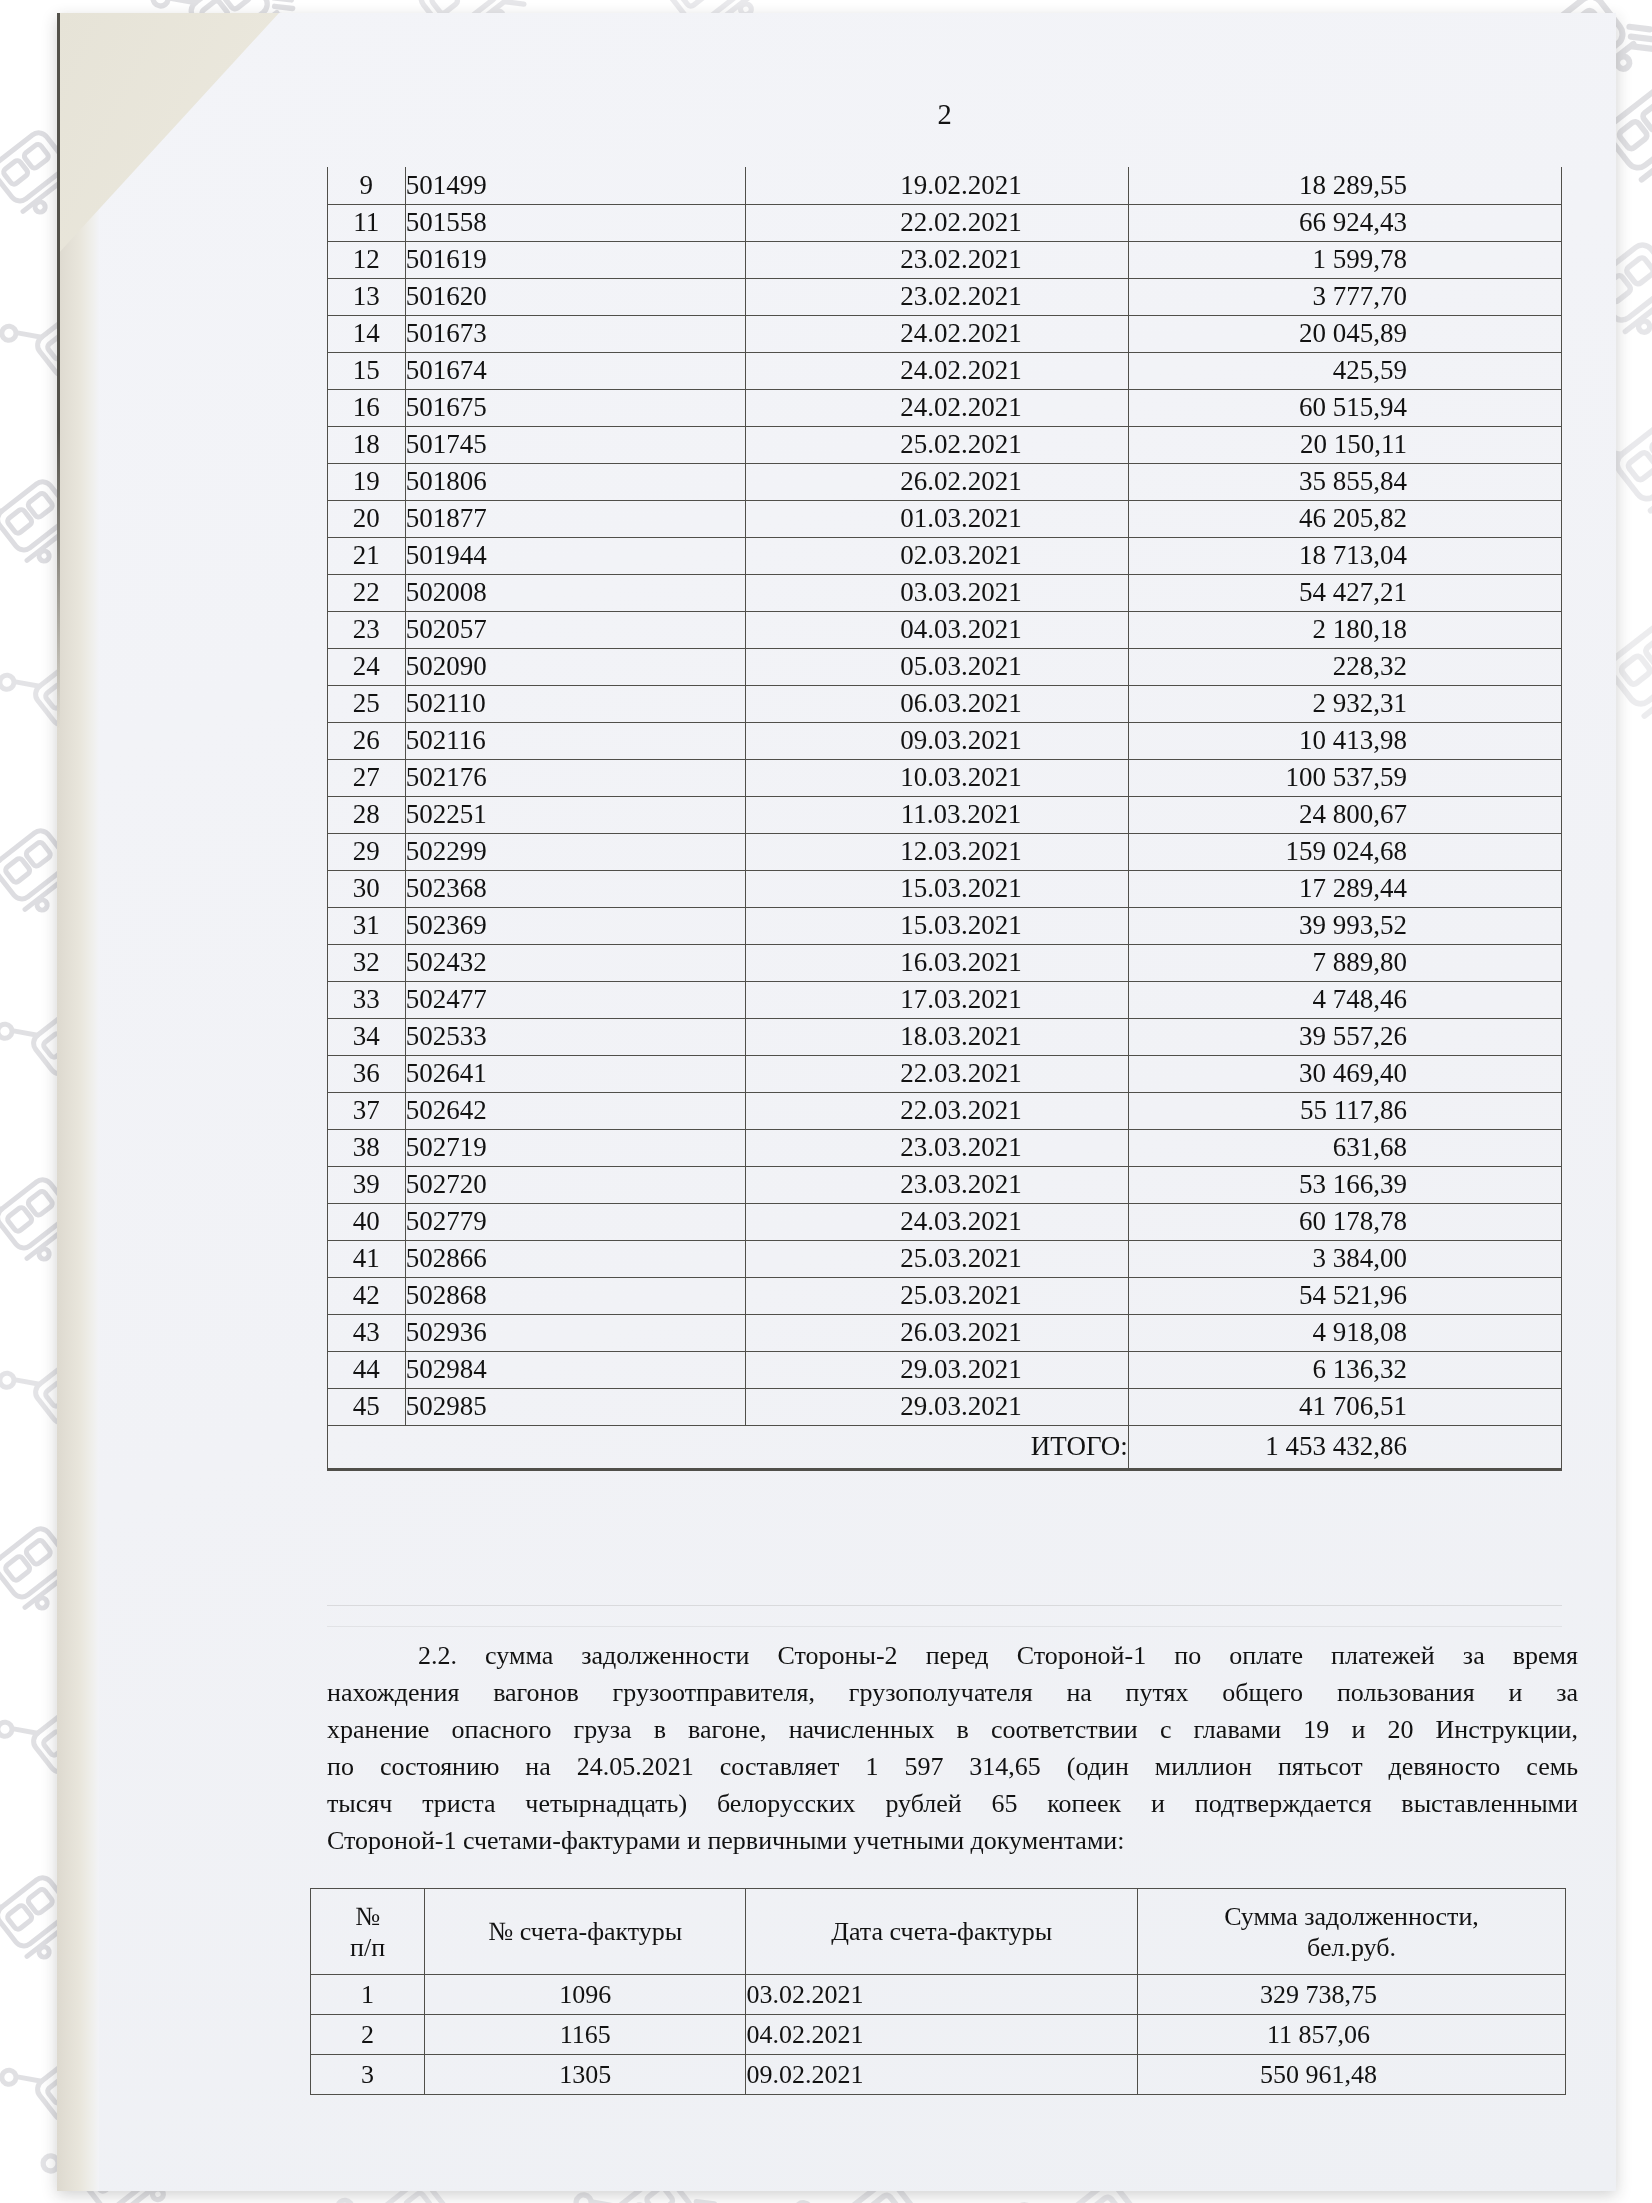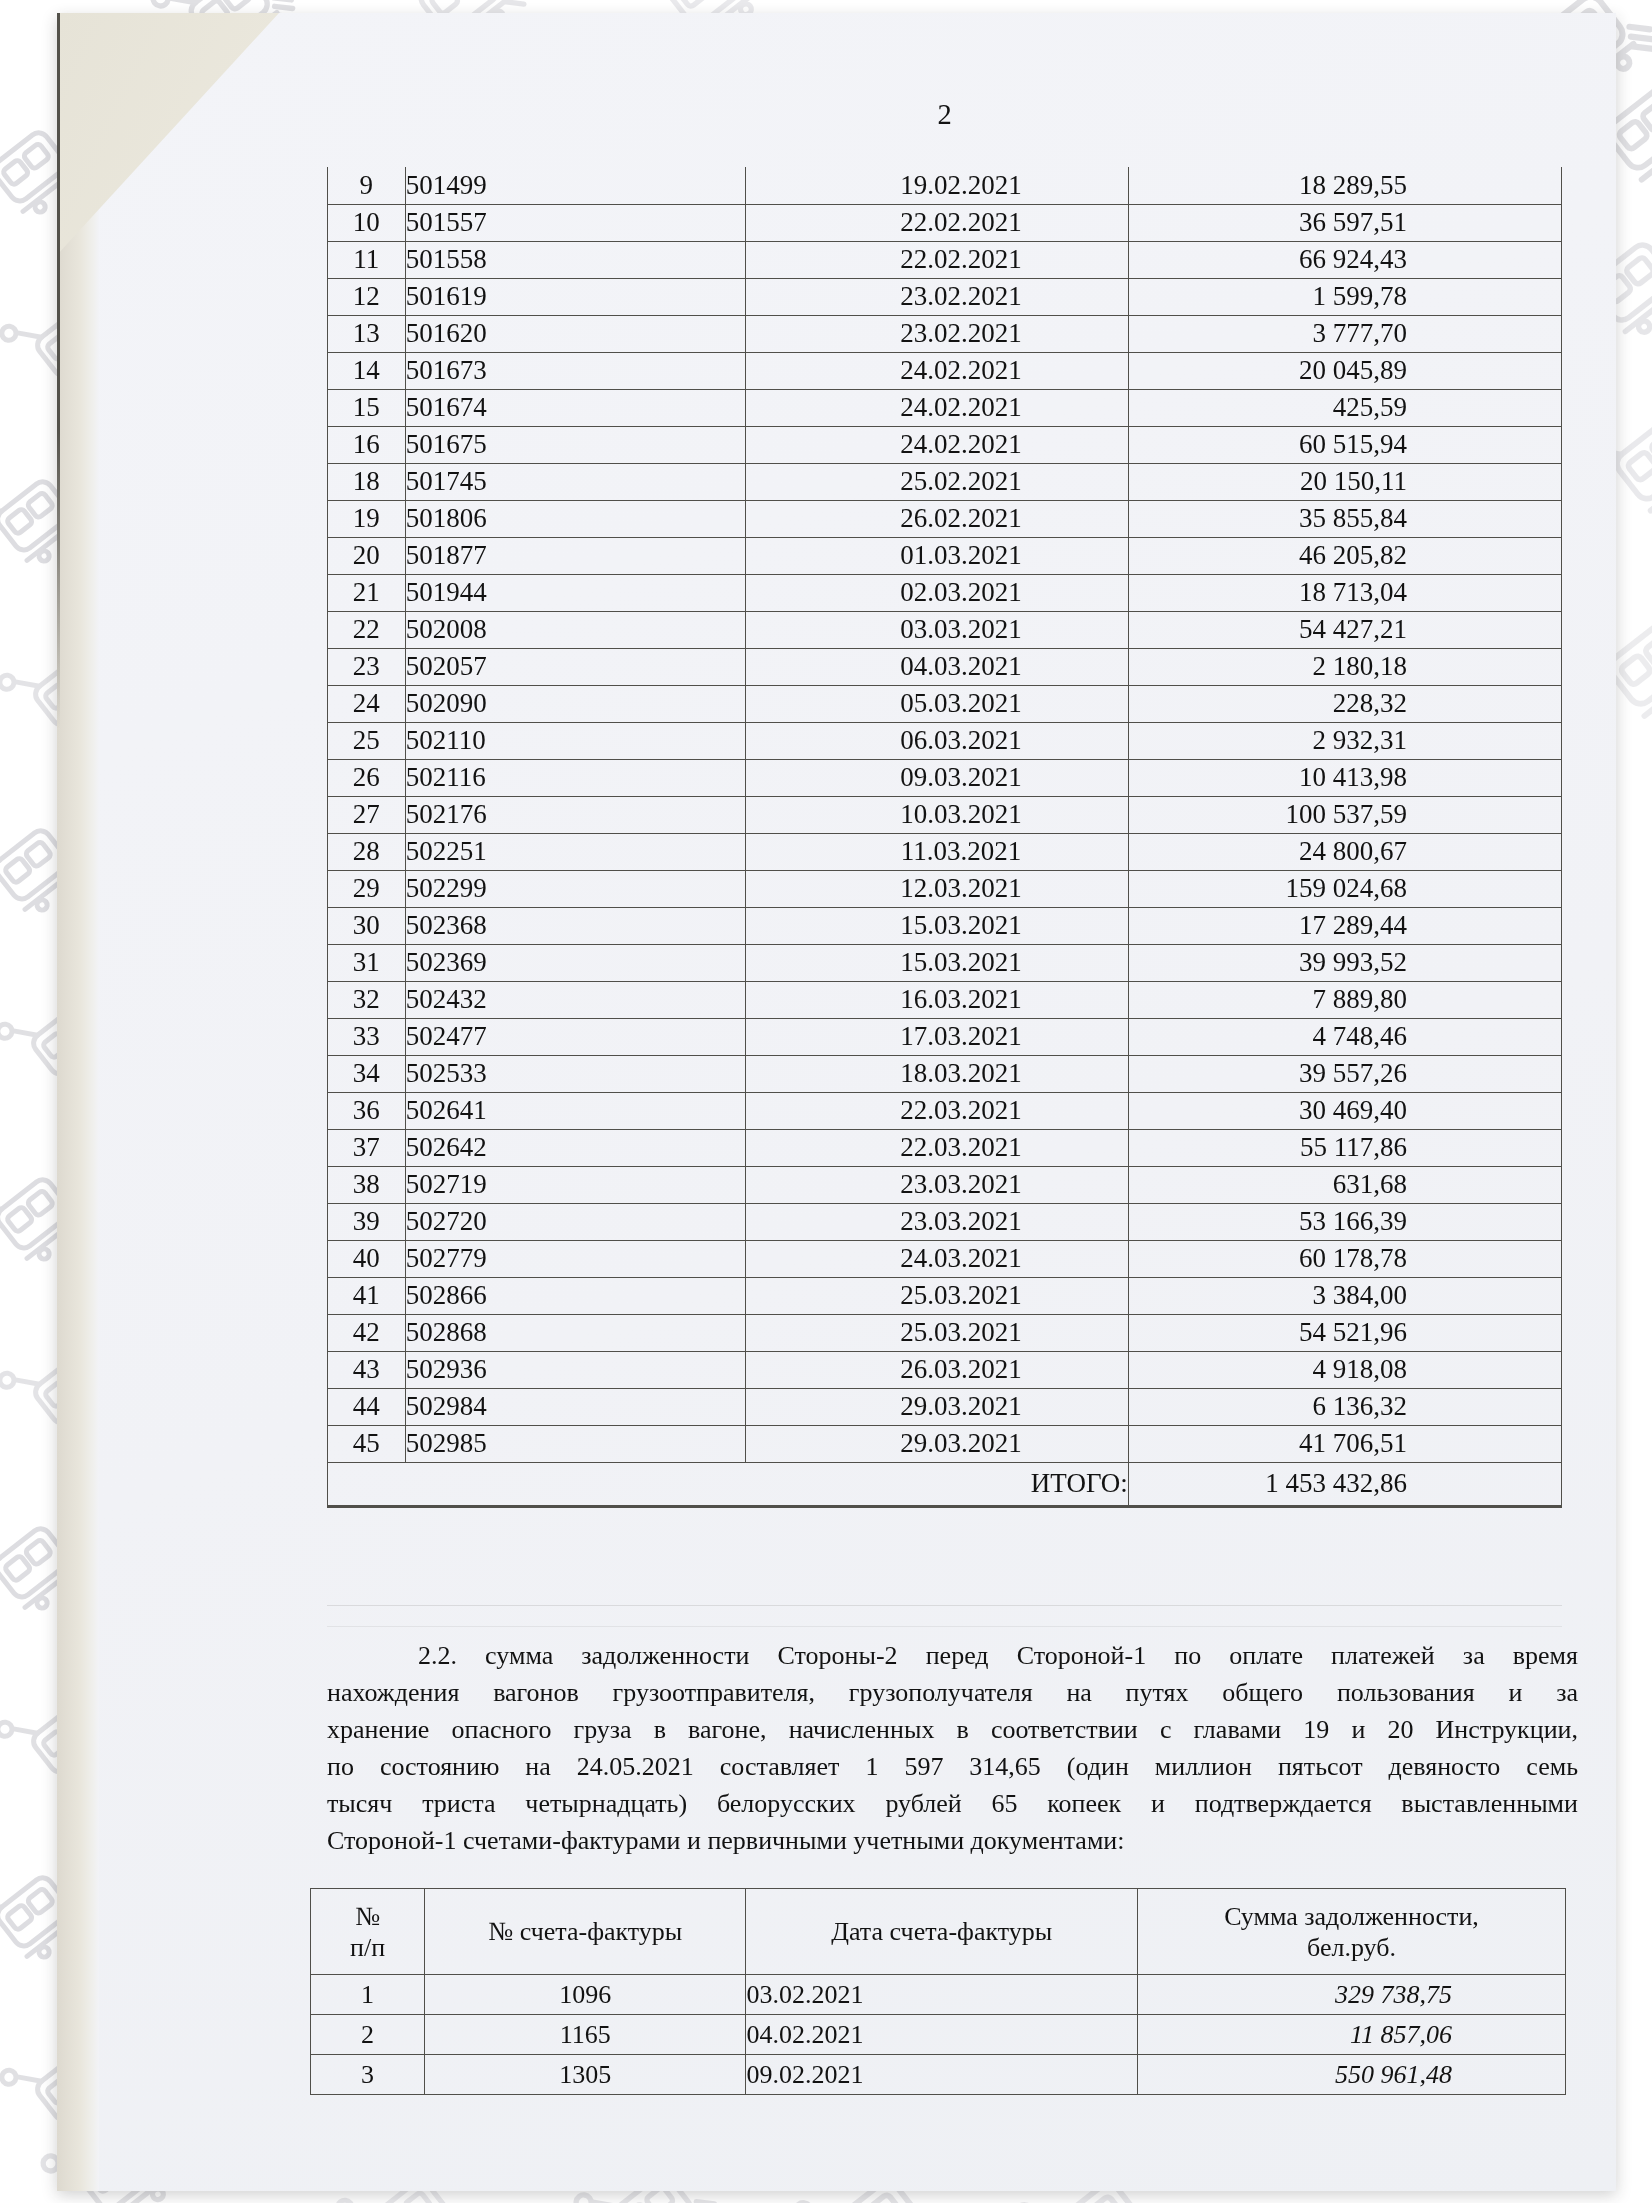--- a/index.html
+++ b/index.html
@@ -72,21 +72,21 @@
   .para-line:last-child{text-align-last:left;}
   
   .t2{left:253px;top:1875px;width:1256px;}
   .t2 td{font-size:26px;}
   .t2 .hrow{height:86px;}
   .t2 .hrow td{text-align:center;line-height:31px;}
   .t2 tr.drow{height:40px;}
   .t2 .c-num{text-align:center;}
   .t2 .c-inv{text-align:center;margin-top:32px;}
   .t2 .c-date{text-align:left;padding-right:28px;}
-  .t2 .c-amt{text-align:right;padding-right:113px;font-style:italic;}
+  .t2 .c-amt{text-align:center;padding-right:66px;}
 </style>
 </head>
 <body>
 
 <svg width="0" height="0" style="position:absolute">
   <symbol id="wm-tram" viewBox="0 0 120 120">
     <g fill="none" stroke-width="5" stroke-linecap="round" stroke-linejoin="round">
       <rect x="30" y="34" width="64" height="46" rx="10"></rect>
       <rect x="38" y="44" width="20" height="18" rx="4"></rect>
       <rect x="64" y="44" width="20" height="18" rx="4"></rect>
@@ -192,26 +192,20 @@
         <col style="width:31.0%">
         <col style="width:35.1%">
     </colgroup>
     <tbody>
 
     <tr class="row first">
         <td class="c-num">9</td>
         <td class="c-inv">501499</td>
         <td class="c-date">19.02.2021</td>
         <td class="c-amt">18 289,55</td>
-      </tr>
-        <tr class="row first">
-        <td class="c-num">10</td>
-        <td class="c-inv">501557</td>
-        <td class="c-date">22.02.2021</td>
-        <td class="c-amt">36 597,51</td>
       </tr>
         <tr class="row first">
         <td class="c-num">11</td>
         <td class="c-inv">501558</td>
         <td class="c-date">22.02.2021</td>
         <td class="c-amt">66 924,43</td>
       </tr>
         <tr class="row first">
         <td class="c-num">12</td>
         <td class="c-inv">501619</td>

